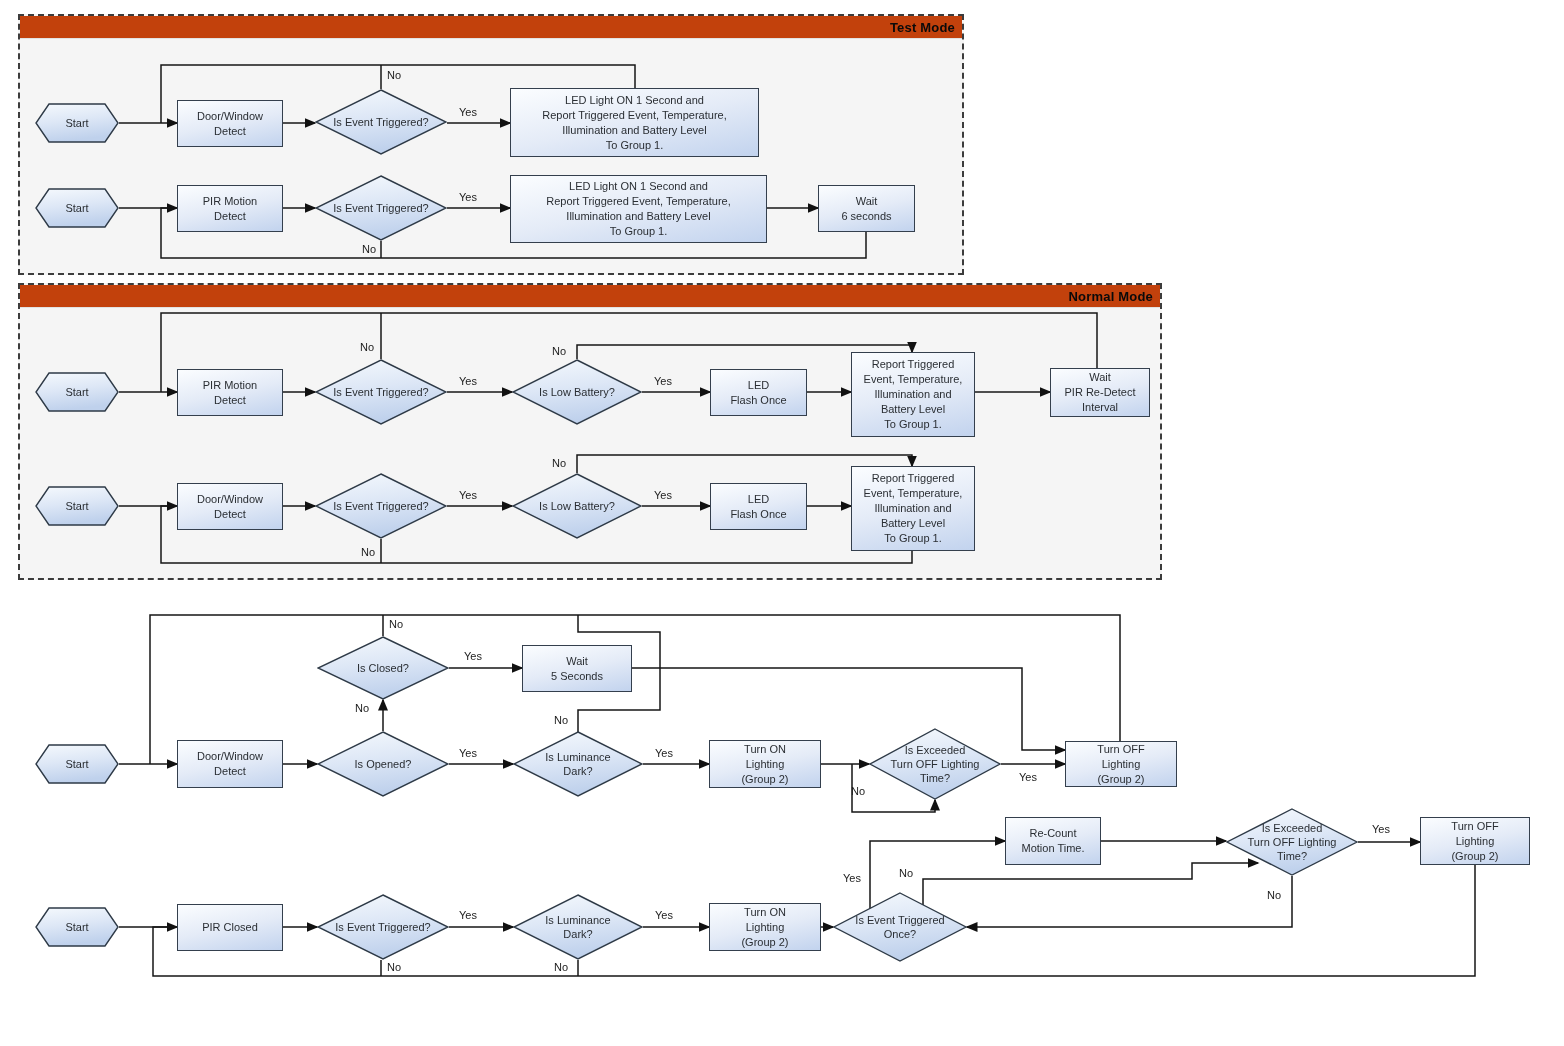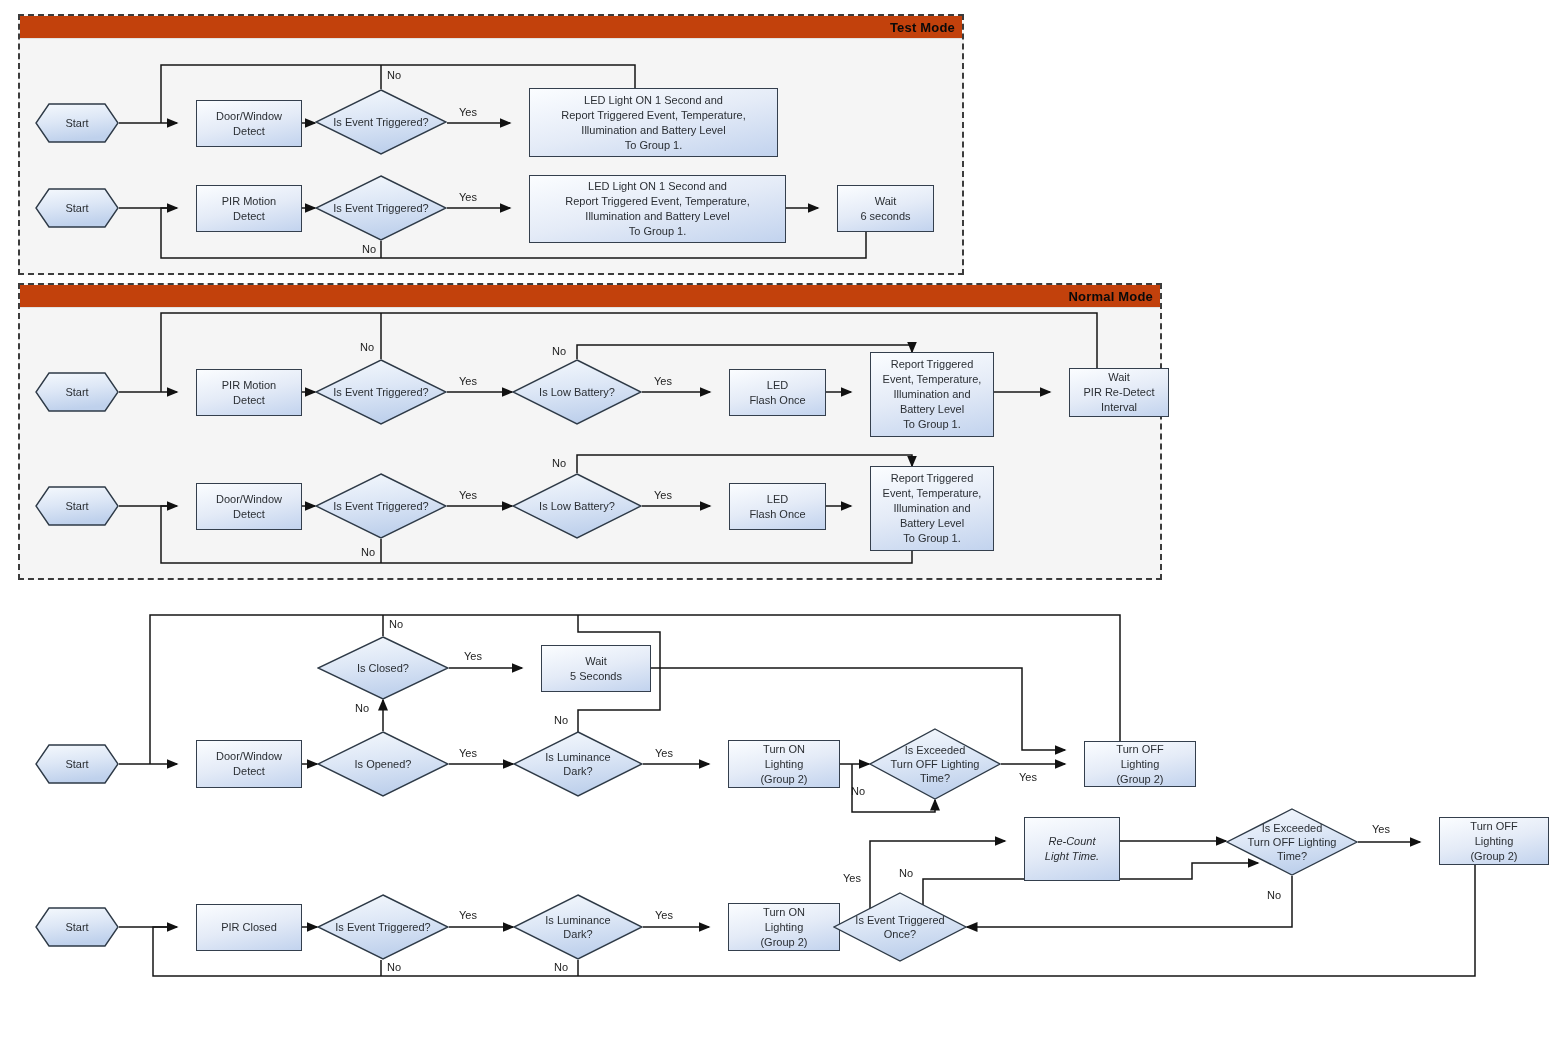--- a/index.html
+++ b/index.html
@@ -16,21 +16,21 @@
   }
   .section-title{
     font-size:13px;font-weight:700;color:#0a0a0a;padding-right:7px;letter-spacing:.2px;
   }
   #edges{position:absolute;left:0;top:0;pointer-events:none;}
   .edge{fill:none;stroke:#161616;stroke-width:1.5;}
   .node{position:absolute;box-sizing:border-box;}
   .node-process{
     border:1.4px solid #343f4d;
     background:linear-gradient(168deg,#fbfdff 0%,#e4ebf7 50%,#c2d3ee 100%);
-    display:flex;flex-direction:column;align-items:center;justify-content:center;margin-left:19px;
+    display:flex;flex-direction:column;align-items:center;justify-content:center;
   }
   .node-shape-svg{position:absolute;left:0;top:0;}
   .node-text{
     position:absolute;left:0;top:0;right:0;bottom:0;
     display:flex;flex-direction:column;align-items:center;justify-content:center;
     text-align:center;
   }
   .node-line{font-size:11px;line-height:14px;color:#2a2e33;white-space:nowrap;}
   .node-process .node-line{line-height:15px;}
   .edge-label{
@@ -517,24 +517,24 @@
             <stop offset="1" stop-color="#bfd1ec"></stop>
           </linearGradient>
         </defs>
         <polygon points="67,1 133,35 67,69 1,35" fill="url(#g-b-again)" stroke="#2e3a47" stroke-width="1.4"></polygon>
       </svg>
       <div class="node-text">
         <span class="node-line">Is Event Triggered</span>
         <span class="node-line">Once?</span>
       </div>
     </div>
-    <div class="node node-process" style="left: 1005px; top: 817px; width: 96px; height: 64px; font-style: italic;">
+    <div class="node node-process" style="left: 1005px; top: 817px; width: 96px; height: 48px;">
       <div class="node-text">
         <span class="node-line">Re-Count</span>
-        <span class="node-line">Light Time.</span>
+        <span class="node-line">Motion Time.</span>
       </div>
     </div>
     <div class="node" style="left: 1226px; top: 808px; width: 132px; height: 68px;">
       <svg class="node-shape-svg" width="132" height="68">
         <defs>
           <linearGradient id="g-b-exceeded" x1="0" y1="0" x2="0.25" y2="1">
             <stop offset="0" stop-color="#f5f9fd"></stop>
             <stop offset="0.5" stop-color="#dde7f6"></stop>
             <stop offset="1" stop-color="#bfd1ec"></stop>
           </linearGradient>

